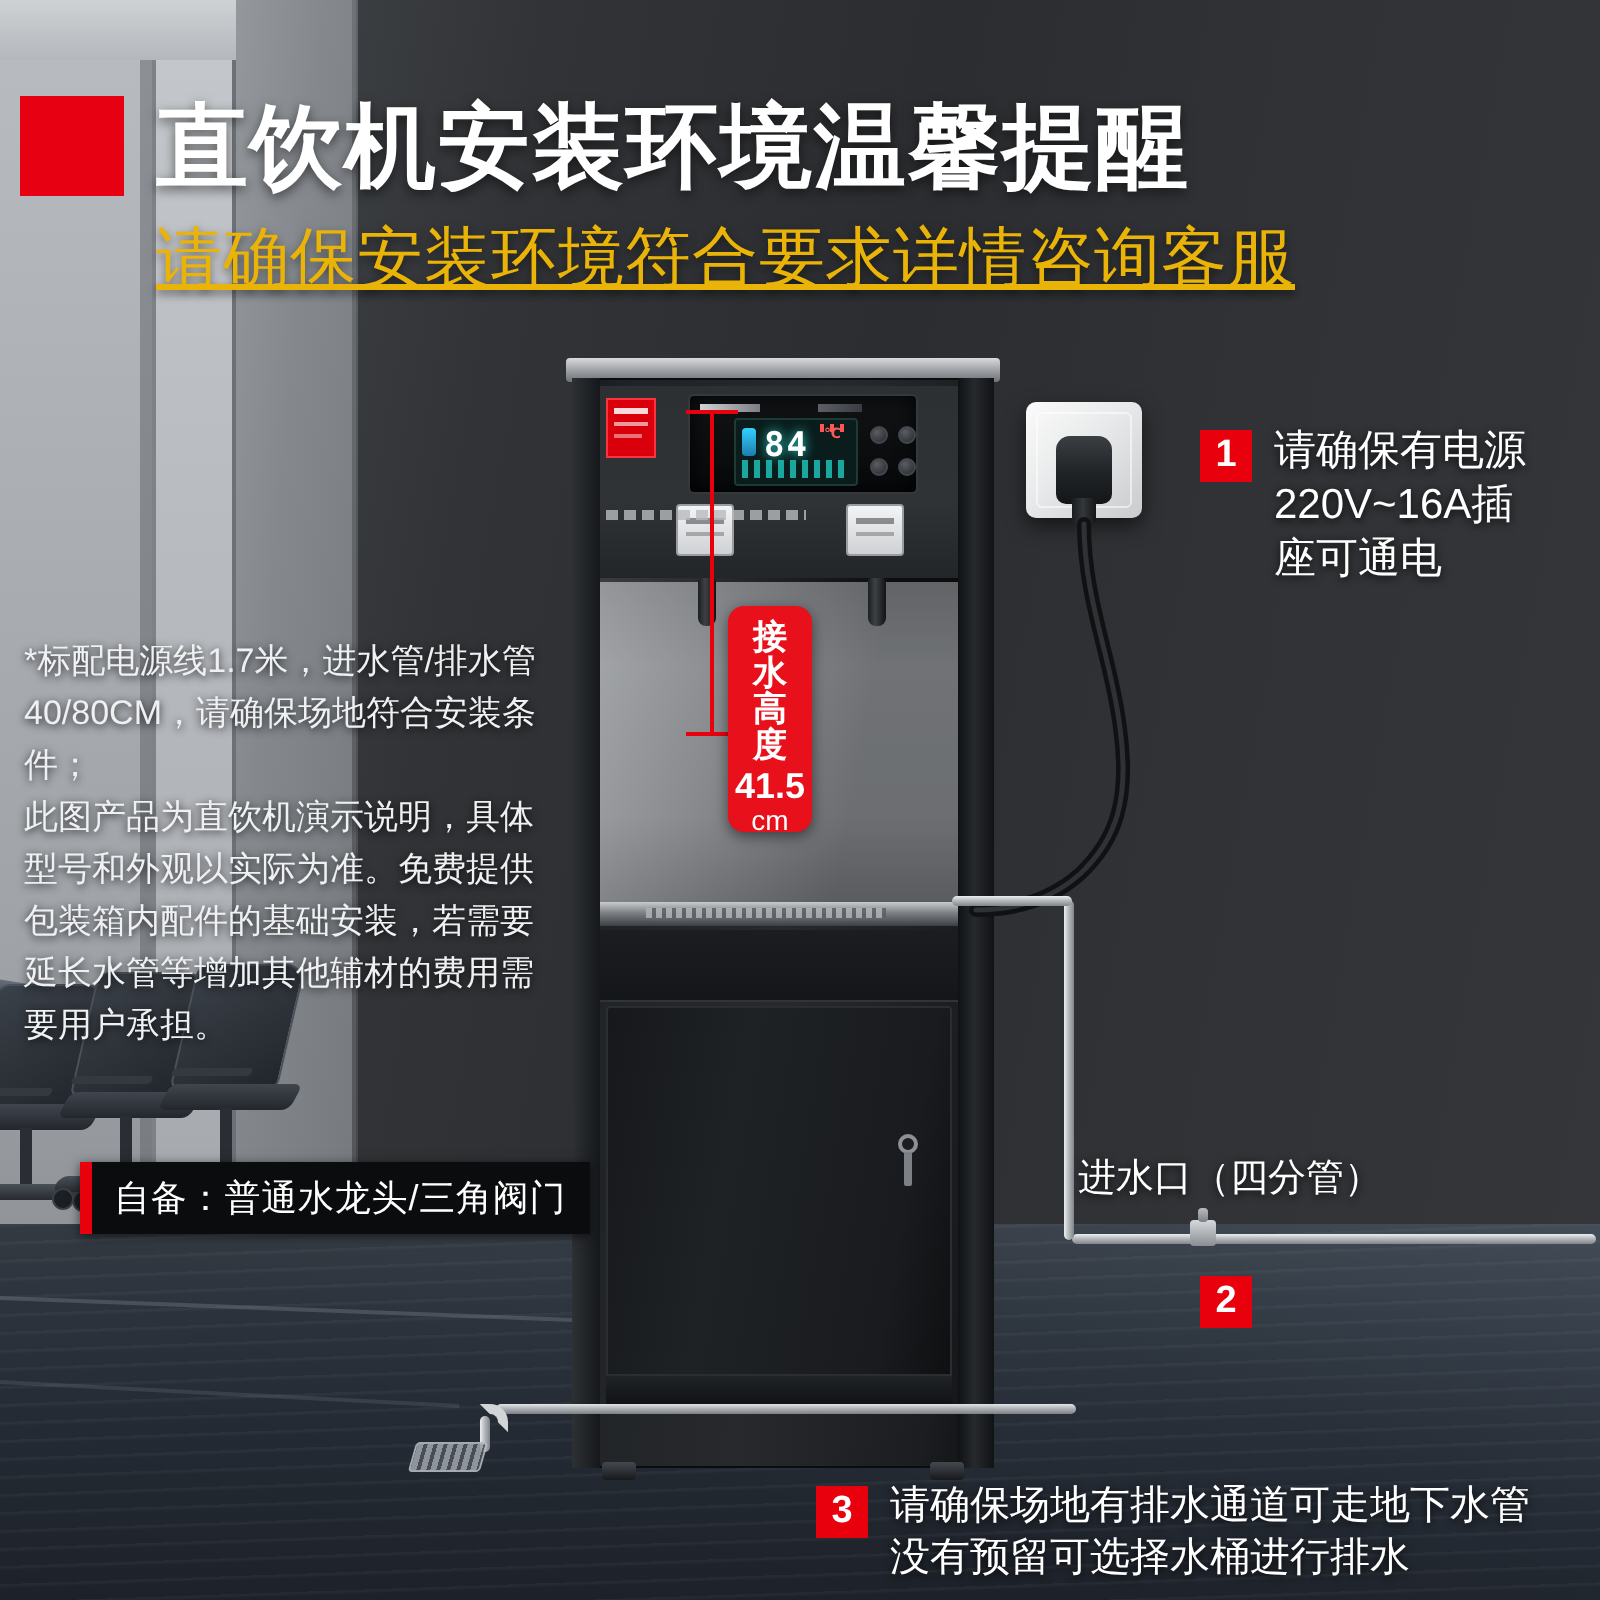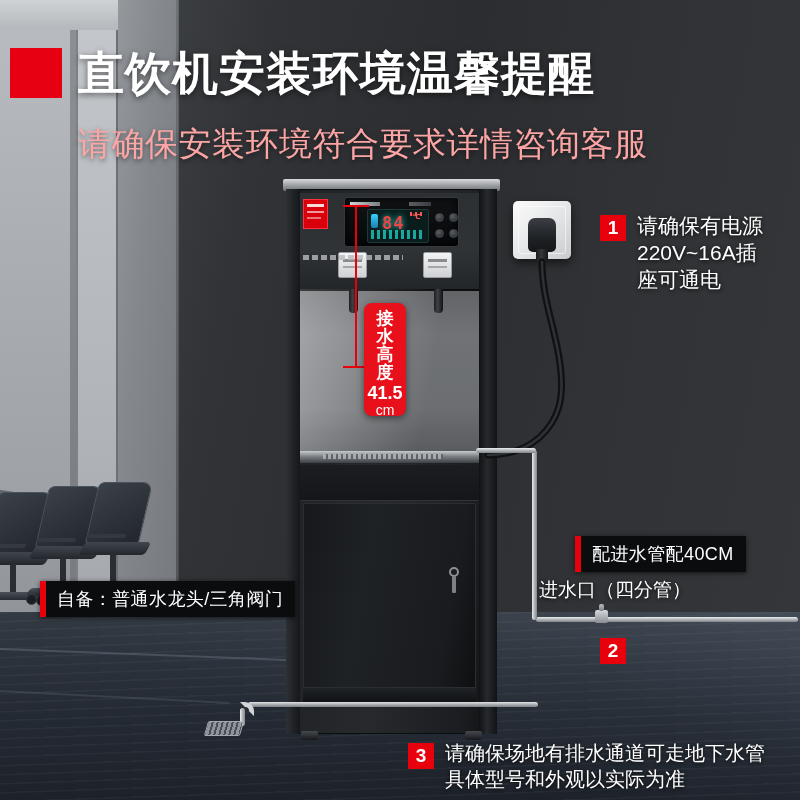--- a/index.html
+++ b/index.html
@@ -92,23 +92,24 @@
   .hdr-redblock{
     position:absolute;left:10px;top:48px;width:52px;height:50px;background:#e60012;
   }
   .hdr-title{
     position:absolute;left:78px;top:43px;
     font-size:46px;font-weight:bold;color:#ffffff;letter-spacing:1px;
     text-shadow:0 2px 6px rgba(0,0,0,.55);
     white-space:nowrap;
   }
   .hdr-sub{
-    position:absolute;left:78px;top:122px;
-    font-size:33px;color:#fca5a5;letter-spacing:.5px;white-space:nowrap;
+    position:absolute;left:78px;top:107px;
+    font-size:33px;color:#eab308;letter-spacing:.5px;white-space:nowrap;
     text-shadow:0 2px 5px rgba(0,0,0,.5);
+    text-decoration:underline;
   }
 
   
   .machine{position:absolute;left:283px;top:179px;width:217px;height:575px;}
   .m-top-cap{
     position:absolute;left:0;top:0;width:217px;height:12px;
     background:linear-gradient(180deg,#d8dadd,#9a9da1 55%,#6e7175);
     border-radius:2px;
   }
   .m-body{
@@ -154,21 +155,21 @@
     position:absolute;right:22px;top:1px;width:22px;height:4px;
     background:linear-gradient(90deg,#5c5f63,#383b3f);
   }
   .m-lcd{
     position:absolute;left:22px;top:11px;width:62px;height:34px;
     background:#0a1c1b;border:1px solid #1d3a38;border-radius:2px;
   }
   .m-lcd-digits{
     position:absolute;left:14px;top:3px;
     font-family:"DejaVu Sans Mono","Liberation Mono",monospace;
-    font-size:17px;font-weight:bold;color:#ef4444;
+    font-size:17px;font-weight:bold;color:#ffffff;
     text-shadow:0 0 6px rgba(46,230,221,.9);
     letter-spacing:1px;
   }
   .m-lcd-unit{
     position:absolute;left:44px;top:3px;font-size:7px;color:#ff5b5b;font-weight:bold;
   }
   .m-lcd-ic{
     position:absolute;left:3px;top:4px;width:7px;height:14px;
     background:linear-gradient(180deg,#35d0ff,#1b7fae);border-radius:2px;
   }
@@ -487,26 +488,24 @@
   <div class="pipe-h" style="left:536px;top:617px;width:262px;"></div>
   <div class="valve" style="left:595px;top:610px;"></div>
   <div class="pipe-v" style="left:532px;top:450px;height:170px;"></div>
   <div class="pipe-h" style="left:476px;top:448px;width:60px;"></div>
 
   <div class="pipe-h" style="left:248px;top:702px;width:290px;opacity:.95;"></div>
   <div class="drain-elbow" style="left:240px;top:702px;width:14px;height:14px;"></div>
   <div class="pipe-v" style="left:240px;top:708px;height:18px;"></div>
   <div class="floor-drain"></div>
 
-
-
-  <div class="lbl" style="left:575px;top:536px;">
-    <div class="bar"></div>
-    <div class="txt">配进水管配40CM</div>
-  </div>
+  <div class="note-left" style="white-space:pre-line;">*标配电源线1.7米，进水管/排水管40/80CM，请确保场地符合安装条件；
+此图产品为直饮机演示说明，具体型号和外观以实际为准。免费提供包装箱内配件的基础安装，若需要延长水管等增加其他辅材的费用需要用户承担。</div>
+
+
 
   <div class="plaintext" style="left:539px;top:578px;font-size:19px;line-height:24px;">进水口（四分管）</div>
 
   <div class="lbl" style="left:40px;top:581px;">
     <div class="bar"></div>
     <div class="txt">自备：普通水龙头/三角阀门</div>
   </div>
 
 
 
@@ -517,16 +516,16 @@
 座可通电</div>
   </div>
 
   <div class="numnote" style="left:600px;top:635px;">
     <div class="num">2</div>
   </div>
 
   <div class="numnote" style="left:408px;top:740px;">
     <div class="num">3</div>
     <div class="body" style="font-size:20px;line-height:26px;">请确保场地有排水通道可走地下水管
-具体型号和外观以实际为准</div>
+没有预留可选择水桶进行排水</div>
   </div>
 
 </div>
 
 </body></html>

